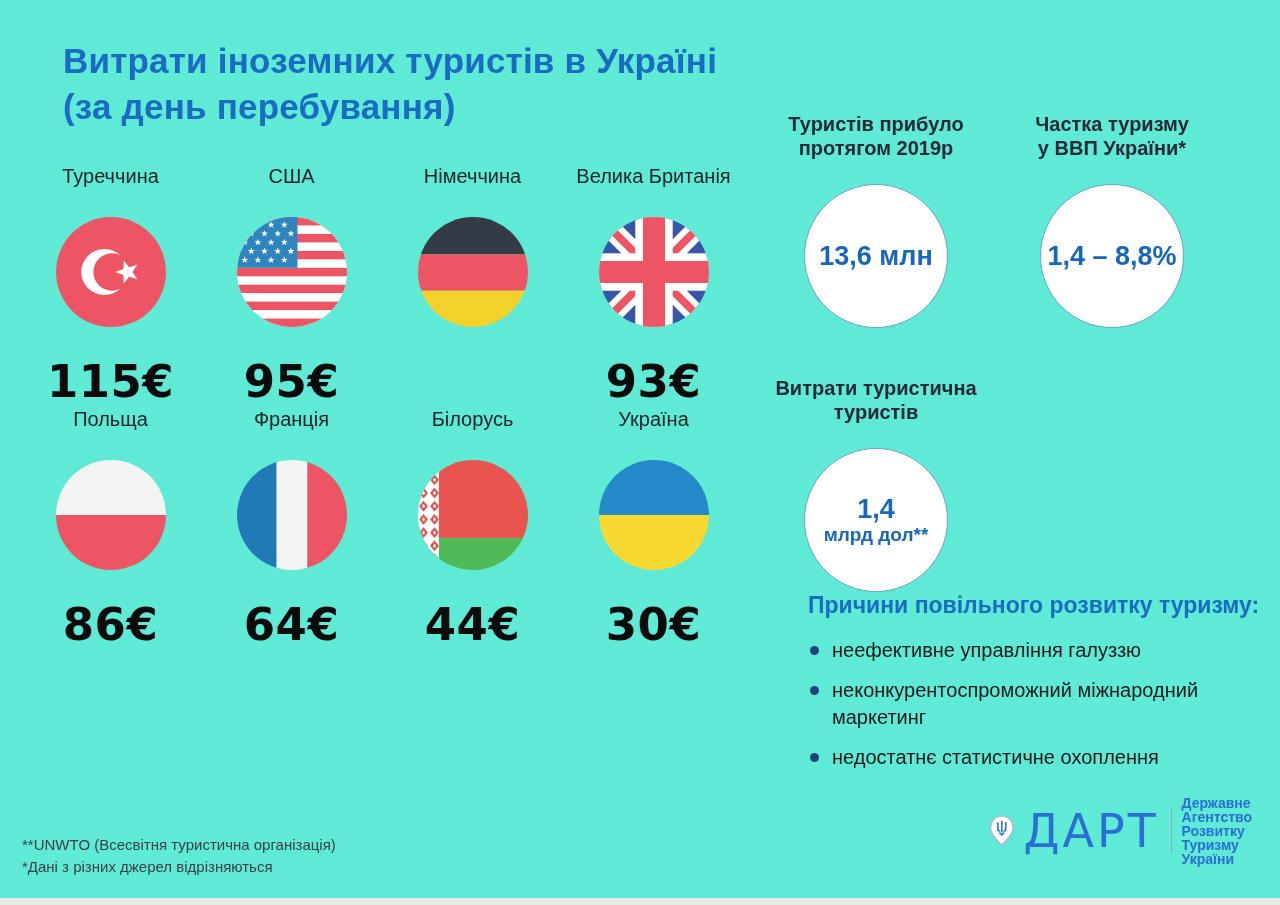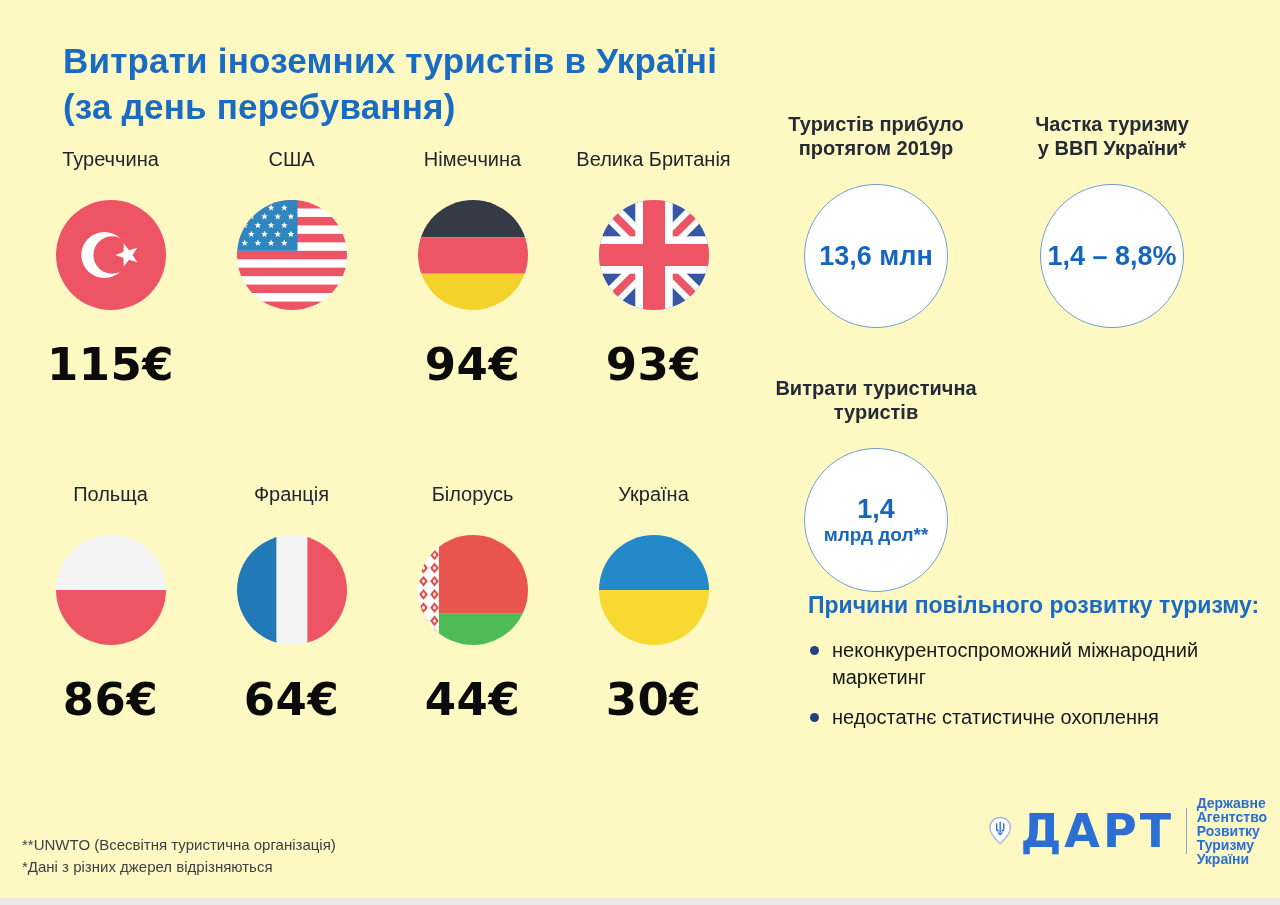--- a/index.html
+++ b/index.html
@@ -1,30 +1,30 @@
 <!DOCTYPE html>
 <html><head>
 <meta charset="utf-8">
 <style>
   * { margin:0; padding:0; box-sizing:border-box; }
   html,body { background:#fff; }
   .page {
-    position:relative; width:1280px; height:905px; background:#fef9c3;
+    position:relative; width:1280px; height:905px; background:#5eead4;
     font-family:"Liberation Sans","DejaVu Sans",sans-serif; overflow:hidden;
   }
   
   .title {
     position:absolute; left:63px; top:38px;
     color:#1a6bc2; font-weight:bold; font-size:35px; line-height:46px;
     letter-spacing:0.2px;
   }
   
   .countries {
-    position:absolute; left:20px; top:148px; width:724px;
-    display:grid; grid-template-columns:repeat(4,181px); row-gap:92px;
+    position:absolute; left:20px; top:165px; width:724px;
+    display:grid; grid-template-columns:repeat(4,181px); 
   }
   .country { display:flex; flex-direction:column; align-items:center; }
   .country-label { font-size:20px; color:#22262c; height:24px; font-weight:500; }
   .flag { width:110px; height:110px; margin-top:28px; display:block; }
   .country-value {
     font-family:"DejaVu Sans",sans-serif;
     font-size:45px; font-weight:800; color:#0b0b0c; margin-top:28px; letter-spacing:0.5px;
   }
   
   .stats {
@@ -51,21 +51,21 @@
     width:9px; height:9px; border-radius:50%; background:#23417a;
     margin:9px 13px 0 2px; flex:0 0 9px;
   }
   .reason-text { font-size:20px; color:#16191e; line-height:27px; }
   
   .footnotes { position:absolute; left:22px; top:834px; font-size:15px; color:#3c4147; line-height:22px; }
   
   .logo { position:absolute; left:986px; top:796px; display:flex; align-items:center; }
   .logo-pin { width:46px; height:50px; margin-right:6px; }
   .logo-name {
-    font-size:46px; font-weight:bold; color:#2b6fd4; letter-spacing:3px;
+    font-size:46px; font-weight:normal; color:#2b6fd4; letter-spacing:3px;
     font-family:"DejaVu Sans",sans-serif;
   }
   .logo-divider { width:1px; height:46px; background:#8aa6c8; margin:0 10px 0 12px; }
   .logo-tagline { font-size:14px; color:#2b6fd4; line-height:14px; font-weight:700; }
   
   .bottom-strip { position:absolute; left:0; bottom:0; width:100%; height:7px; background:#e9e9e9; }
 </style>
 </head>
 <body>
 
@@ -134,37 +134,37 @@
               <use href="#ust" x="25" y="31"></use>
               <use href="#ust" x="37" y="31"></use>
               <use href="#ust" x="49" y="31"></use>
             <use href="#ust" x="7" y="39"></use>
               <use href="#ust" x="19" y="39"></use>
               <use href="#ust" x="31" y="39"></use>
               <use href="#ust" x="43" y="39"></use>
           </g>
         </g>
       </svg>
+      <div class="country-value">95€</div>
     </div>
 
     <div class="country">
       <div class="country-label">Німеччина</div>
       <svg class="flag" viewBox="0 0 100 100">
         <defs>
             <clipPath id="cde">
               <circle cx="50" cy="50" r="50"></circle>
             </clipPath>
           </defs>
         <g clip-path="url(#cde)">
           <rect width="100" height="34" fill="#343b47"></rect>
           <rect y="34" width="100" height="33" fill="#ed5565"></rect>
           <rect y="67" width="100" height="33" fill="#f4d22c"></rect>
         </g>
       </svg>
-      <div class="country-value">94€</div>
     </div>
 
     <div class="country">
       <div class="country-label">Велика Британія</div>
       <svg class="flag" viewBox="0 0 100 100">
         <defs>
             <clipPath id="cuk">
               <circle cx="50" cy="50" r="50"></circle>
             </clipPath>
           </defs>
@@ -298,20 +298,24 @@
       </div>
     </div>
 
   </div>
 
   <div class="reasons">
     <div class="reasons-heading">Причини повільного розвитку туризму:</div>
     <ul class="reasons-list">
       <li>
         <span class="dot"></span>
+        <span class="reason-text">неефективне управління галуззю</span>
+      </li>
+      <li>
+        <span class="dot"></span>
         <span class="reason-text">неконкурентоспроможний міжнародний маркетинг</span>
       </li>
       <li>
         <span class="dot"></span>
         <span class="reason-text">недостатнє статистичне охоплення</span>
       </li>
     </ul>
   </div>
 
   <div class="footnotes">

